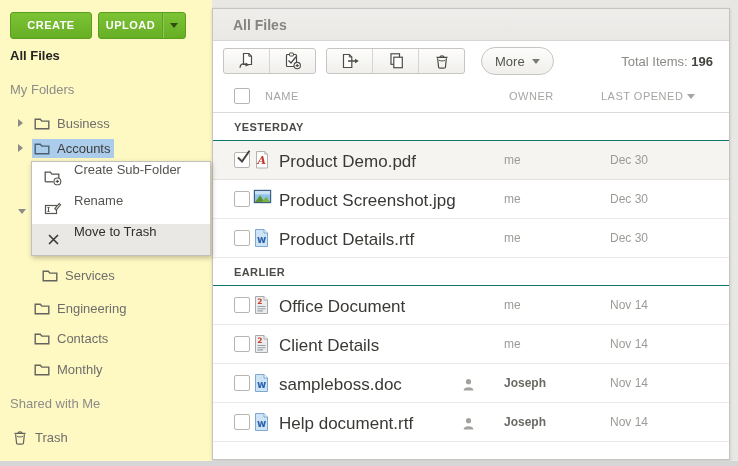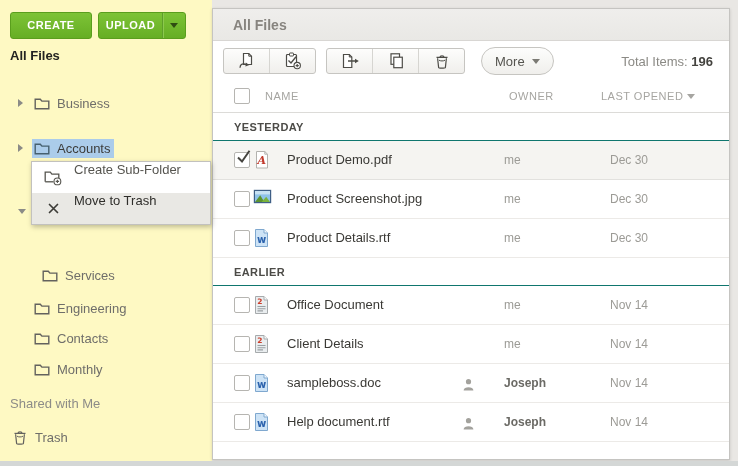--- a/index.html
+++ b/index.html
@@ -59,41 +59,42 @@
   .h-date{position:absolute;left:388px;top:9px;cursor:pointer;display:flex;align-items:center;gap:4px;}
   .sort-caret{width:0;height:0;border-left:4px solid transparent;border-right:4px solid transparent;border-top:5px solid #a6a5a1;}
   .group-row{height:27px;border-bottom:1px solid #0f766e;position:relative;}
   .group-label{position:absolute;left:21px;top:8px;font-size:11px;font-weight:bold;color:#4c4b47;letter-spacing:.4px;}
   .file-row{height:38px;border-bottom:1px solid #eceae7;position:relative;cursor:pointer;}
   .file-row.sel{background:#f5f4f1;border-bottom:1px solid #e2e1de;}
   .checkbox{width:14px;height:14px;border:1px solid #b6b5b1;background:#fff;border-radius:2px;display:block;position:relative;}
   .checkbox .chk{position:absolute;left:0px;top:-4px;}
   .cell-check{position:absolute;left:21px;top:11px;}
   .cell-icon{position:absolute;left:40px;top:9px;width:20px;height:20px;}
-  .cell-name{position:absolute;left:74px;top:11px;font-size:13px;color:#3a3935;}
+  .cell-name{position:absolute;left:66px;top:11px;font-size:17px;color:#3a3935;}
   .cell-powner{position:absolute;left:249px;top:13px;}
   .cell-owner{position:absolute;left:291px;top:12px;font-size:12px;color:#9c9b96;}
   .cell-owner.joseph{color:#6b6a65;font-weight:bold;}
   .cell-date{position:absolute;left:397px;top:12px;font-size:12px;color:#9c9b96;}
   .bottom-strip{position:absolute;left:0;bottom:0;width:738px;height:5px;background:#d4d7d6;z-index:9;}
 </style>
 </head>
 <body>
 
 <div class="sidebar">
   <div class="btn-create">CREATE</div>
   <div class="btn-upload">
     <span class="upload-main">UPLOAD</span>
     <span class="upload-caret">
       <span class="caret-dn-dark"></span>
     </span>
   </div>
   <div class="side-row lbl-allfiles">All Files</div>
+  <div class="side-row lbl-myfolders">My Folders</div>
   <div id="folder-tree">
-      <div class="folder-row" style="top: 92px;">
+      <div class="folder-row" style="top: 112px;">
         <span class="tri-slot">
           <span class="tri-right"></span>
         </span>
         <span class="flabel">
           <span class="icn">
             <svg width="16" height="13" viewBox="0 0 16 13">
               <path d="M1.2 11.8 V2.2 H6.3 L7.9 4.1 H14.8 V11.8 Z" fill="none" stroke="#63625e" stroke-width="1.4"></path>
             </svg>
           </span>
           <span class="ftext">Business</span>
@@ -183,20 +184,32 @@
           <svg width="19" height="16" viewBox="0 0 19 16">
             <path d="M1.2 11.8 V2.2 H6.3 L7.9 4.1 H14.8 V8" fill="none" stroke="#56554f" stroke-width="1.3"></path>
             <path d="M1.2 11.8 H9.5" stroke="#56554f" stroke-width="1.3"></path>
             <circle cx="13.4" cy="11.4" r="3.4" fill="#fff" stroke="#56554f" stroke-width="1.1"></circle>
             <path d="M13.4 9.7 V13.1 M11.7 11.4 H15.1" stroke="#56554f" stroke-width="1.1"></path>
           </svg>
         </span>
       </span>
       <span class="menu-txt">Create Sub-Folder</span>
     </div>
+    <div class="menu-item">
+      <span class="menu-icn">
+        <span class="icn">
+          <svg width="18" height="15" viewBox="0 0 18 15">
+            <rect x="1.5" y="4.5" width="11" height="8" fill="#fff" stroke="#56554f" stroke-width="1.2"></rect>
+            <path d="M4.5 6.6 V10.4 M3.4 6.6 H5.6 M3.4 10.4 H5.6" stroke="#56554f" stroke-width="1"></path>
+            <path d="M10.8 7.6 L15.2 2.6 L16.6 3.9 L12.2 8.9 Z" fill="#fff" stroke="#56554f" stroke-width="1.1"></path>
+          </svg>
+        </span>
+      </span>
+      <span class="menu-txt">Rename</span>
+    </div>
     <div class="menu-item hl">
       <span class="menu-icn">
         <span class="icn">
           <svg width="11" height="11" viewBox="0 0 11 11">
             <path d="M1.5 1.5 L9.5 9.5 M9.5 1.5 L1.5 9.5" stroke="#3d3c38" stroke-width="1.7" stroke-linecap="round"></path>
           </svg>
         </span>
       </span>
       <span class="menu-txt">Move to Trash</span>
     </div>

